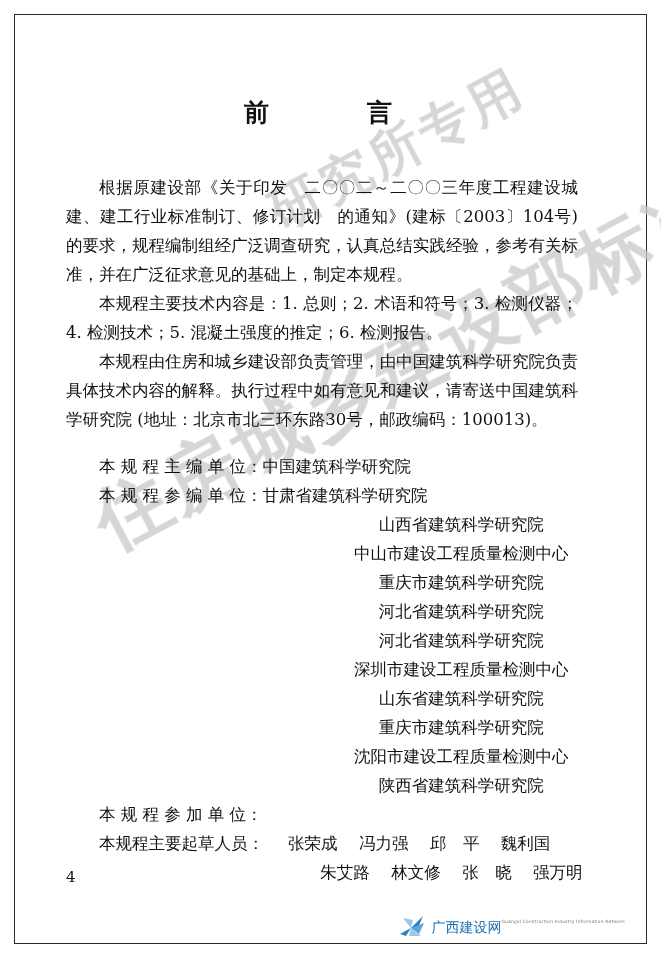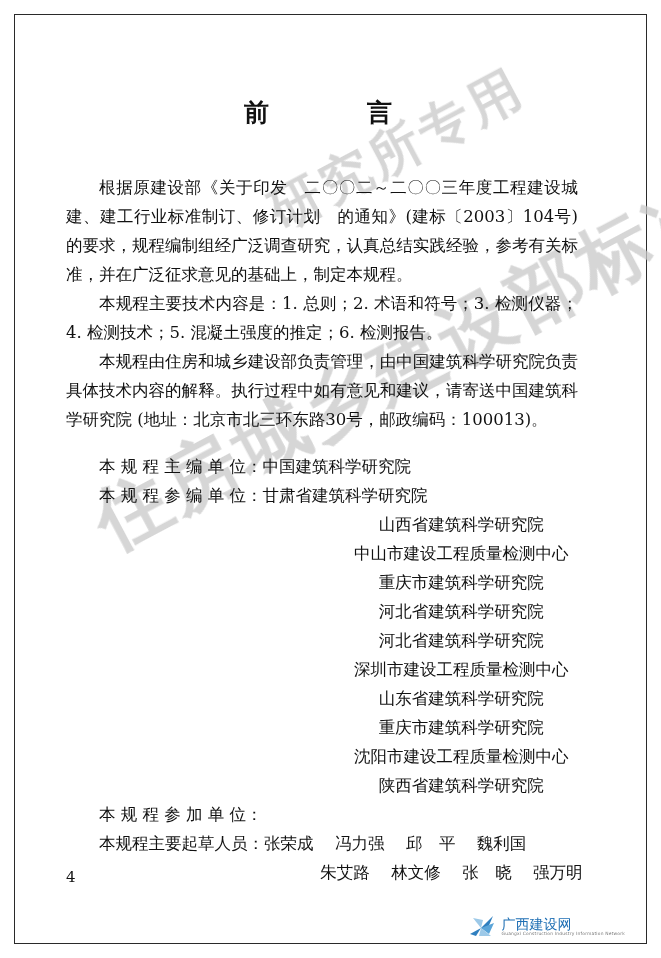--- a/index.html
+++ b/index.html
@@ -85,20 +85,21 @@
   }
   .unit-cont .spacer {
     visibility: hidden;
     white-space: pre;
     flex: 0 0 auto;
     letter-spacing: 0.32em;
   }
   .drafters {
     display: flex;
     padding-left: 2em;
+    gap: 24px;
   }
   .drafters .names {
     flex: 1 1 auto;
   }
   .names span {
     display: inline-block;
   }
   .gap {
     display: inline-block;
     width: 1.3em;
@@ -149,21 +150,20 @@
     gap: 5px;
   }
   .logo-mark {
     width: 30px;
     height: 26px;
     position: relative;
     flex: 0 0 auto;
   }
   .logo-text {
     display: flex;
-    flex-direction: column;
     line-height: 1.05;
   }
   .logo-text .cn {
     font-size: 14px;
     color: #1f6fb4;
     font-family: "DejaVu Sans", "Liberation Sans", sans-serif;
   }
   .logo-text .en {
     font-size: 4.4px;
     color: #777;

